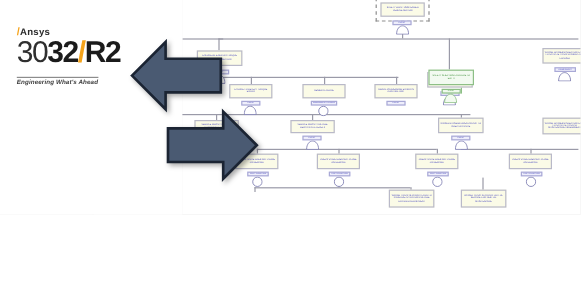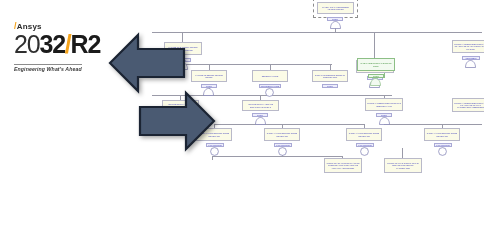--- a/index.html
+++ b/index.html
@@ -50,21 +50,21 @@
 <body>
 
 <div id="stage">
 
   <div id="slide">
     <div class="wedge2"></div>
     <div class="wedge"></div>
 
     <div class="logo">
       <div class="ansys"><span class="sp">/</span><span>Ansys</span></div>
-      <div class="ver"><span class="thin">20</span><span class="bold">32</span><span class="slash">/</span><span class="bold">R2</span></div>
+      <div class="ver"><span class="thin">30</span><span class="bold">32</span><span class="slash">/</span><span class="bold">R2</span></div>
       <div class="tag">Engineering What's Ahead</div>
     </div>
   </div>
 
   <div id="tree">
 
     <div class="ln lnv" style="left:183px;top:25px;height:7px;"></div>
     <div class="ln lnh" style="left:30px;top:32px;width:300px;"></div>
     <div class="ln lnv" style="left:30px;top:32px;height:10px;"></div>
     <div class="ln lnv" style="left:222px;top:32px;height:26px;"></div>

